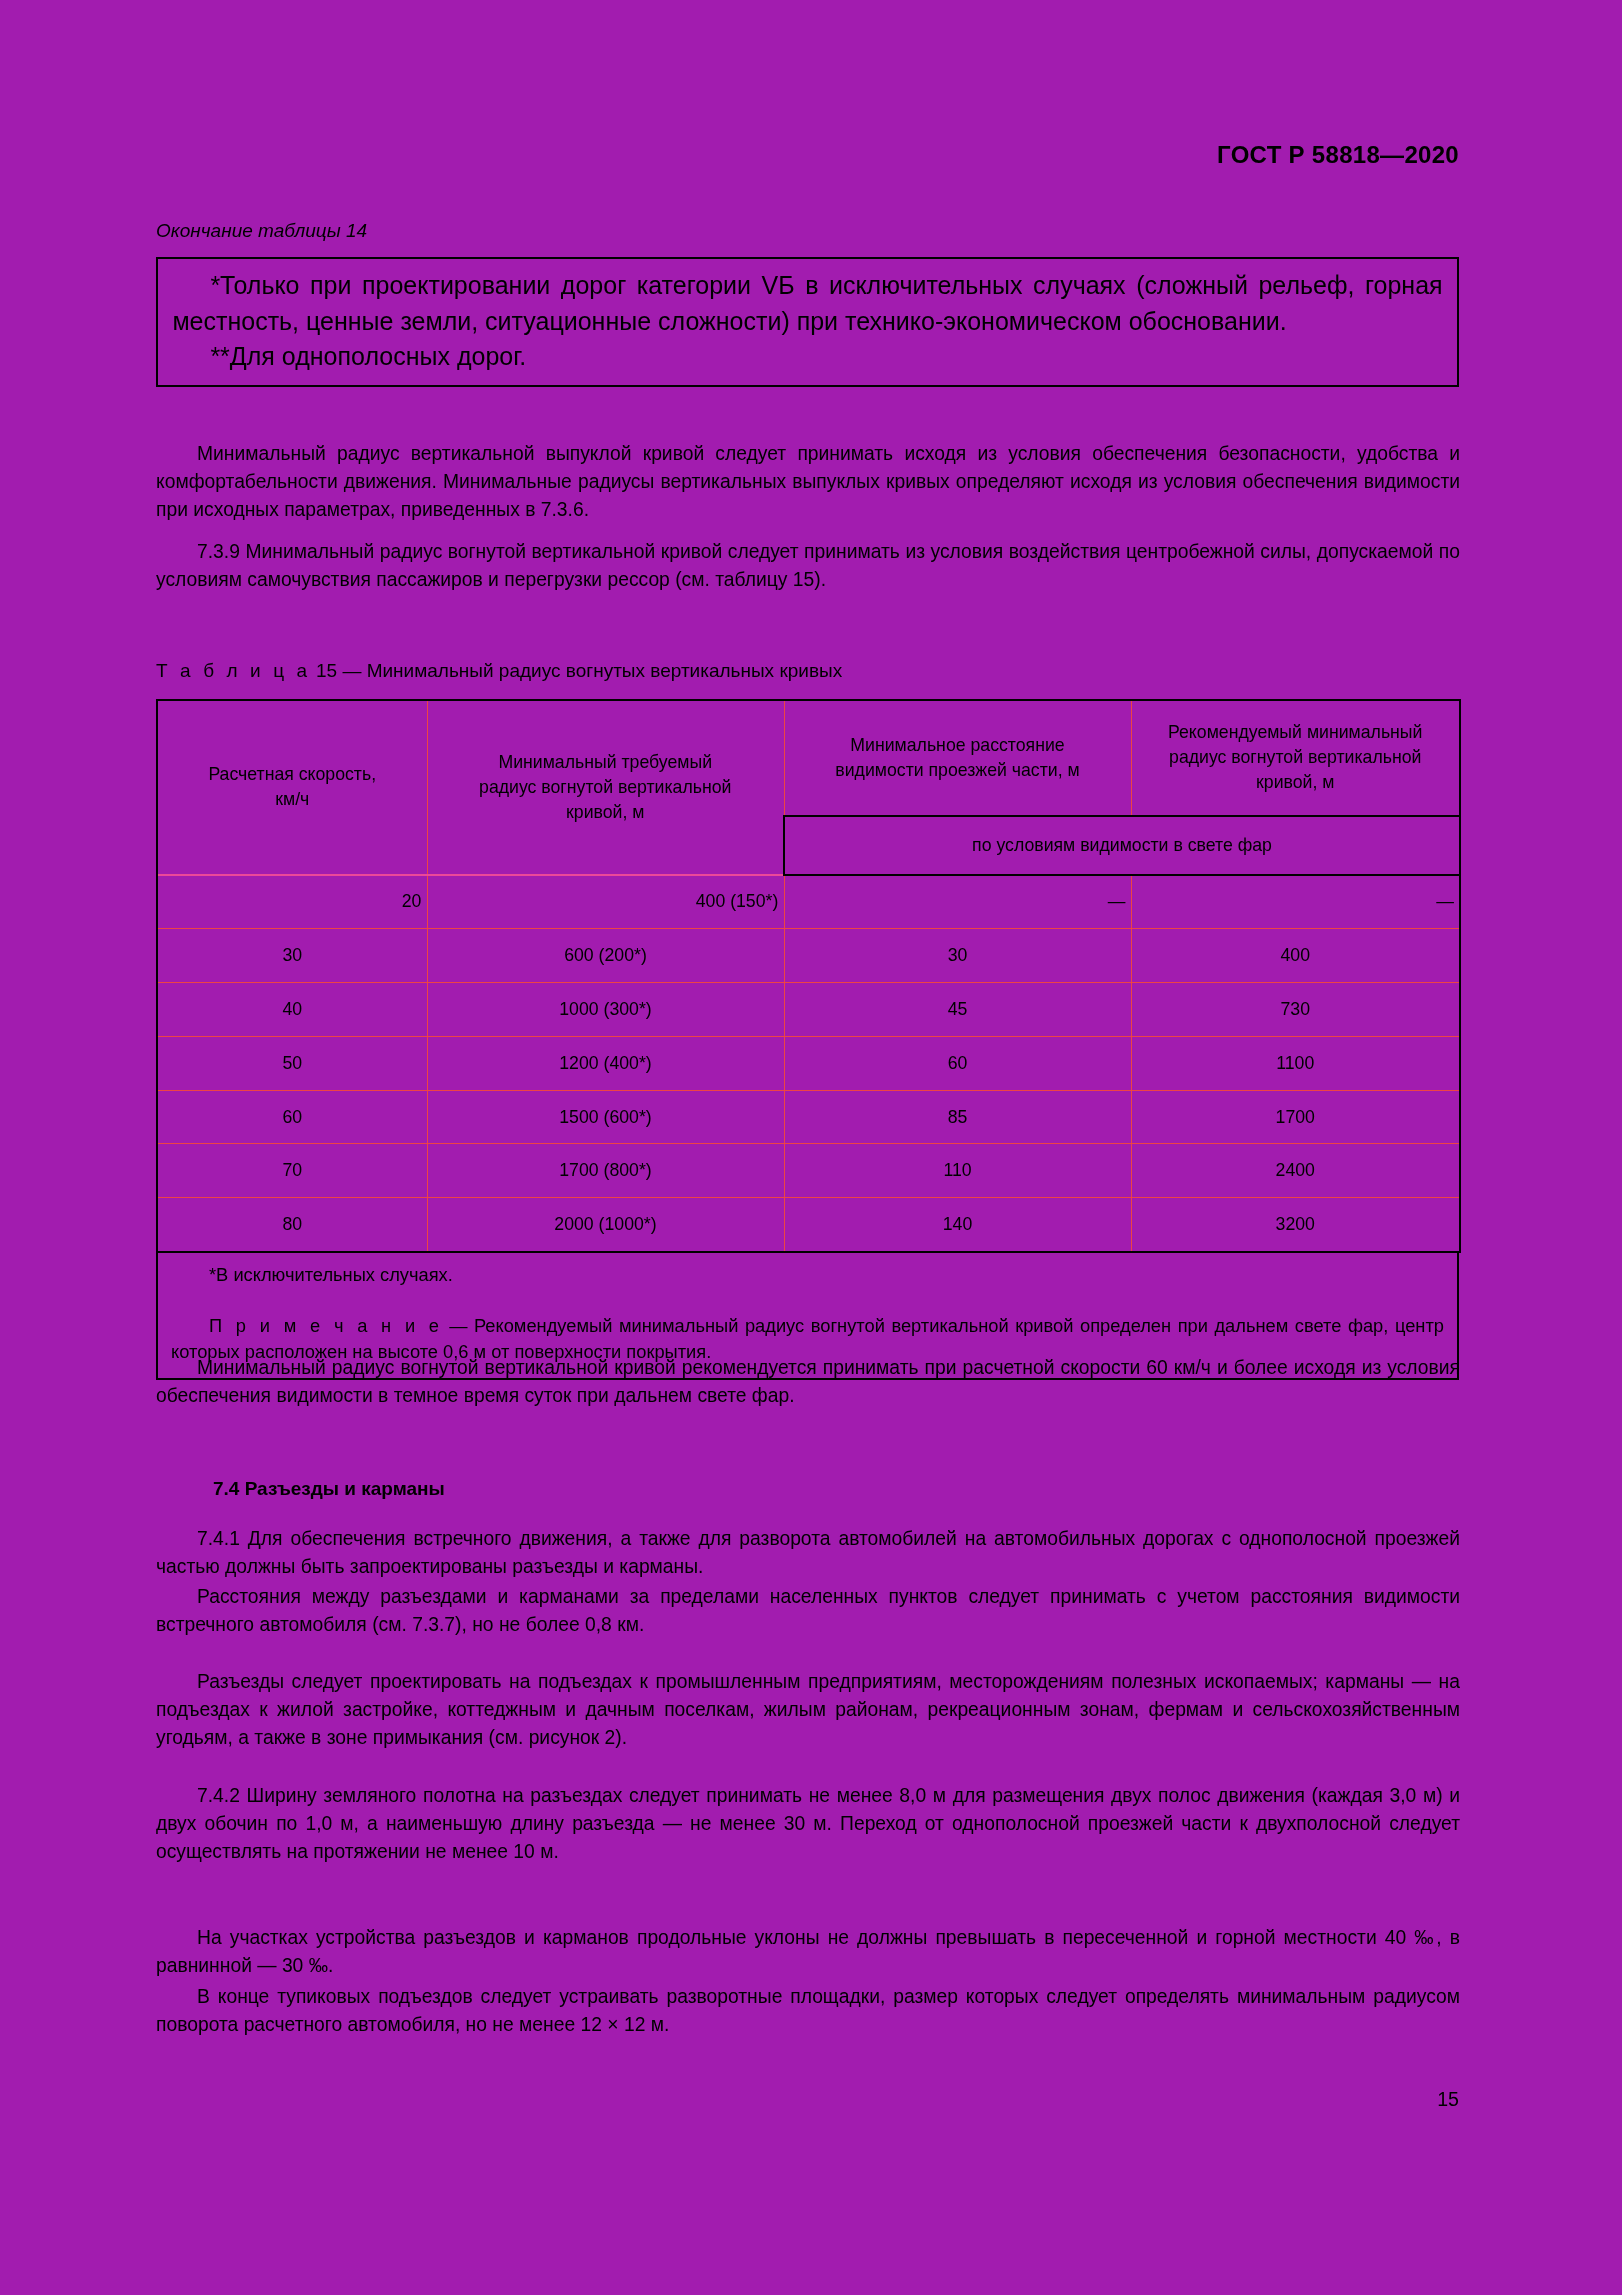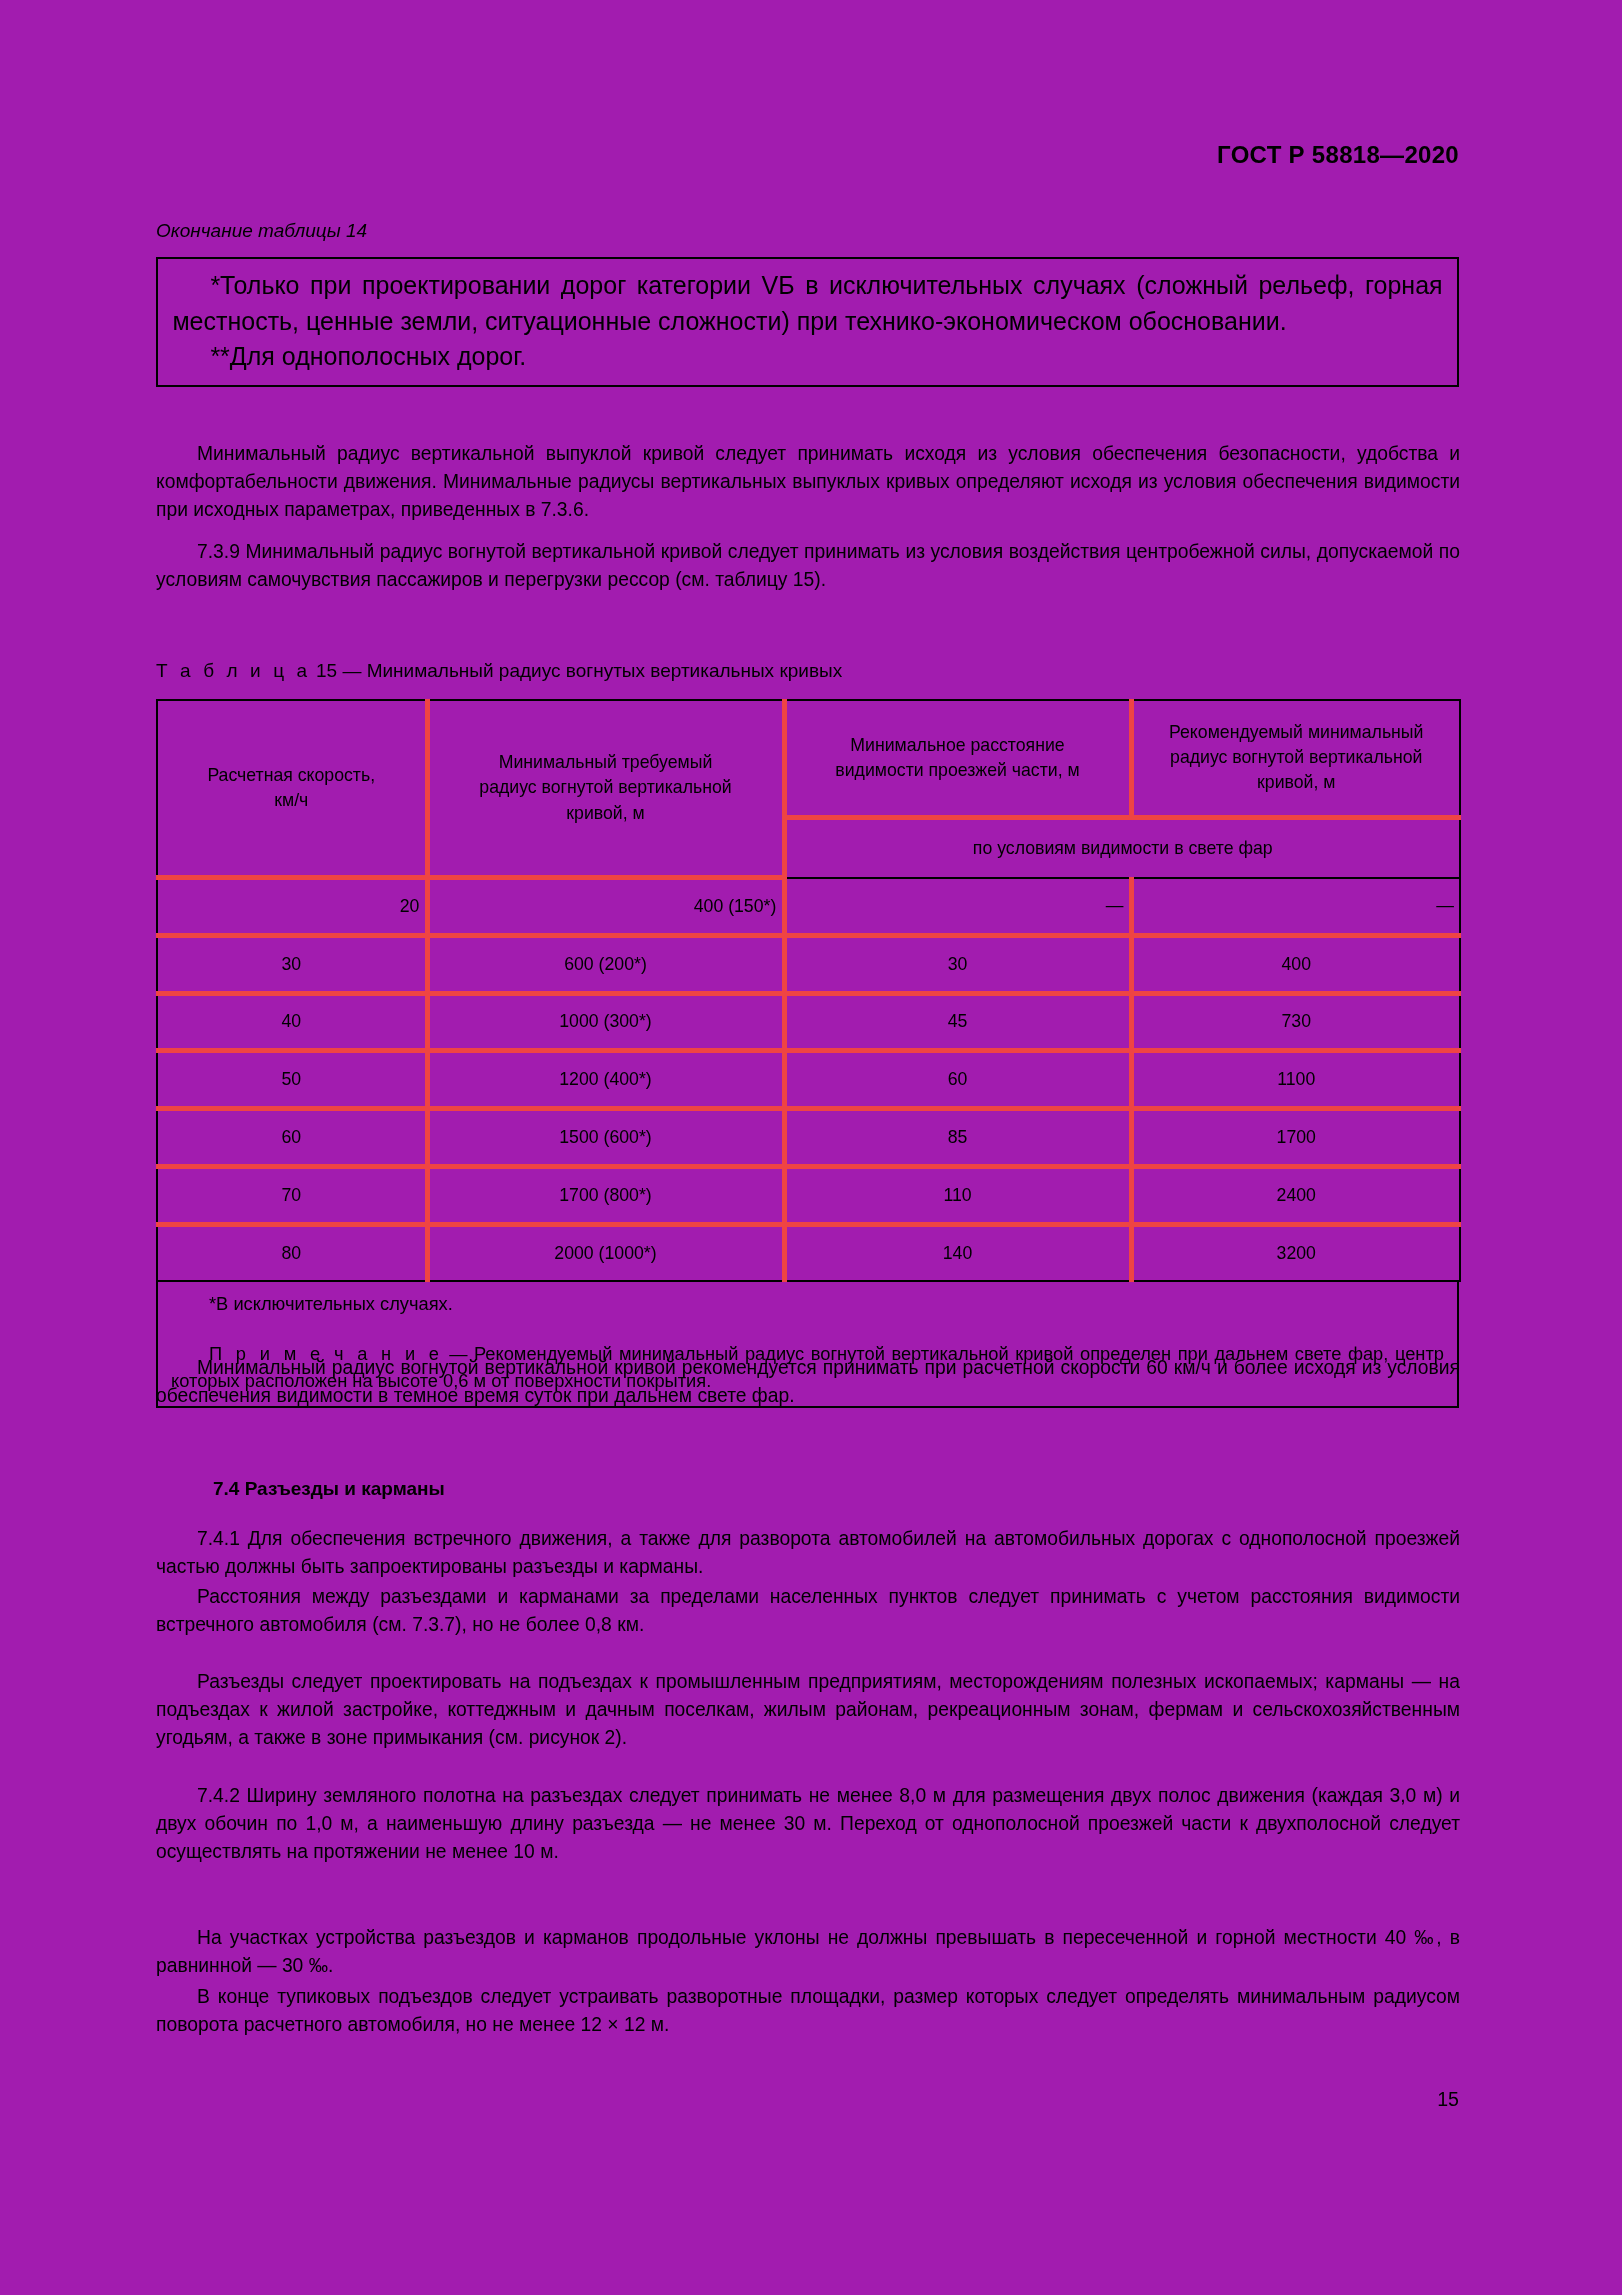--- a/index.html
+++ b/index.html
@@ -98,21 +98,21 @@
     width: 100%;
     table-layout: fixed;
     font-size: 17.7px;
   }
   table.t15 col.c1 { width: 270px; }
   table.t15 col.c2 { width: 357px; }
   table.t15 col.c3 { width: 347px; }
   table.t15 col.c4 { width: 329px; }
 
   table.t15 th, table.t15 td {
-    border: 5px solid #ef4444;
+    border: 1px solid #ef4444;
     text-align: center;
     vertical-align: middle;
     font-weight: normal;
     padding: 3.9px 5.2px;
     line-height: 1.42;
   }
   table.t15 thead th {
     padding: 7.9px 6.5px;
   }
   table.t15 .hdr-top th { height: 98px; }

